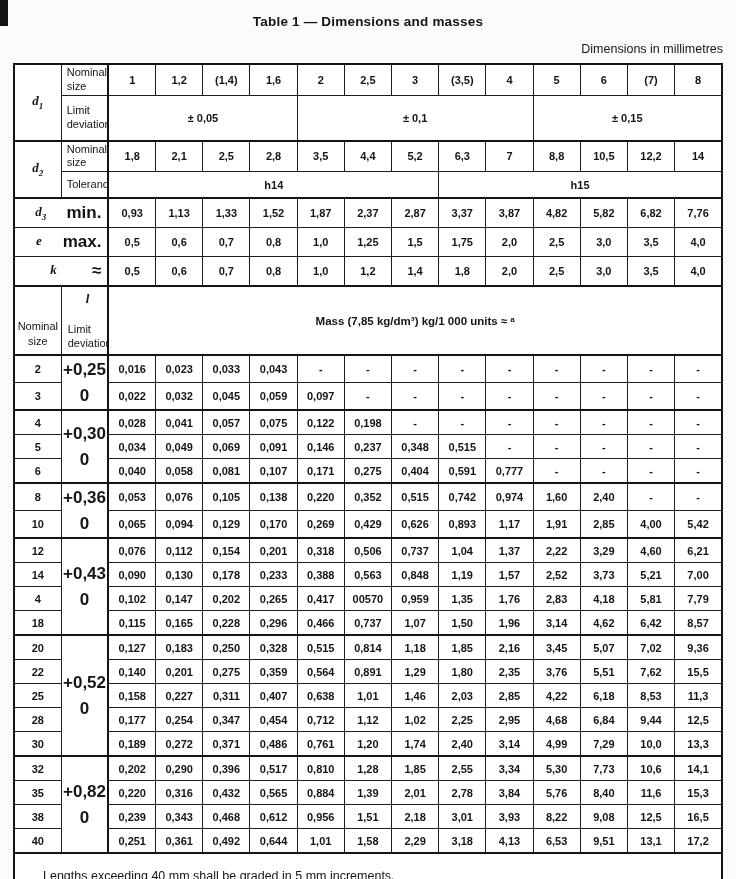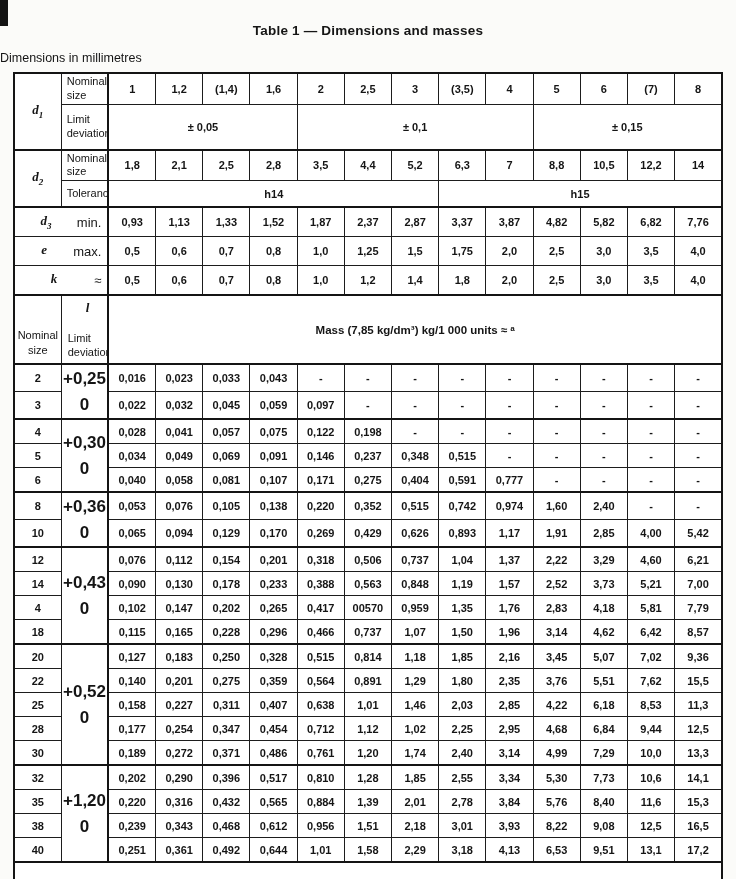--- a/index.html
+++ b/index.html
@@ -3,39 +3,39 @@
 <meta charset="utf-8">
 <style>
   html,body { margin:0; padding:0; }
   body {
     width:736px; height:879px; overflow:hidden; position:relative;
     background:#f4f4f1; color:#151515;
     font-family:"Liberation Sans","DejaVu Sans",sans-serif;
   }
   .page { position:absolute; inset:0; background:#fbfbf9; }
   .scan-mark { position:absolute; left:0; top:0; width:8px; height:26px; background:#141414; }
-  .title { text-align:center; font-weight:bold; font-size:13.5px; padding-top:23px; letter-spacing:.2px; }
-  .units { text-align:left; font-size:12.5px; margin:13px 13px 7px 0; }
+  .title { text-align:center; font-weight:bold; font-size:13.5px; padding-top:14px; letter-spacing:.2px; }
+  .units { text-align:right; font-size:12.5px; margin:13px 13px 7px 0; }
   table { border-collapse:collapse; table-layout:fixed; width:710px; margin:0 auto; border:2px solid #141414; background:#fff; }
   td { border:1px solid #1d1d1d; font-size:11px; text-align:center; vertical-align:middle; padding:1px 0; overflow:hidden; }
   td.num { font-weight:bold; }
   td.lab { text-align:left; padding-left:5px; font-weight:normal; font-size:11px; line-height:1.25; }
   td.dl { border-left:2px solid #141414; }
   tr.gsep td { border-top:2px solid #141414; }
   .r-nom td { height:24px; }
   .r-dev td { height:42px; }
   .r-tol td { height:23px; }
   .r-spec td { height:26px; }
   .r-mhead td { height:60px; }
   tr.mrow td { height:21px; }
   td.sym, .sym-i, .l-sym { font-family:"Liberation Serif","DejaVu Serif",serif; font-style:italic; font-size:13px; font-weight:bold; }
   td.symrow { padding:0 6px 0 0; }
   .symrow-in { display:flex; justify-content:space-between; align-items:center; }
   .symrow-in .sym-i { width:78px; text-align:center; }
-  .symrow-in .qual { font-weight:normal; font-size:13px; }
+  .symrow-in .qual { font-weight:bold; font-size:17px; }
   td.devcell { font-size:17px; line-height:1.5; font-weight:bold; }
   td.devcell span { display:block; }
   td.size { font-weight:bold; }
   td.corner-nom { vertical-align:bottom; font-weight:normal; padding-bottom:6px; line-height:1.3; }
   td.corner-dev { text-align:left; padding-left:6px; font-weight:normal; line-height:1.3; }
   td.corner-dev .l-sym { display:block; text-align:center; margin-bottom:14px; }
   td.corner-dev .cd-text { display:block; width:60px; }
   td.mass-head { font-weight:bold; font-size:11.5px; }
   td.notes { text-align:left; padding:6px 12px 10px 12px; font-size:12.5px; font-weight:normal; }
   td.notes p { margin:9px 16px; }
@@ -438,21 +438,21 @@
           <td class="num">2,40</td>
           <td class="num">3,14</td>
           <td class="num">4,99</td>
           <td class="num">7,29</td>
           <td class="num">10,0</td>
           <td class="num">13,3</td>
         </tr>
         <tr class="mrow gsep">
           <td class="size">32</td>
           <td class="devcell" rowspan="4">
-            <span>+1,20</span>
+            <span>+0,82</span>
             <span>0</span>
           </td>
           <td class="num dl">0,202</td>
           <td class="num">0,290</td>
           <td class="num">0,396</td>
           <td class="num">0,517</td>
           <td class="num">0,810</td>
           <td class="num">1,28</td>
           <td class="num">1,85</td>
           <td class="num">2,55</td>

